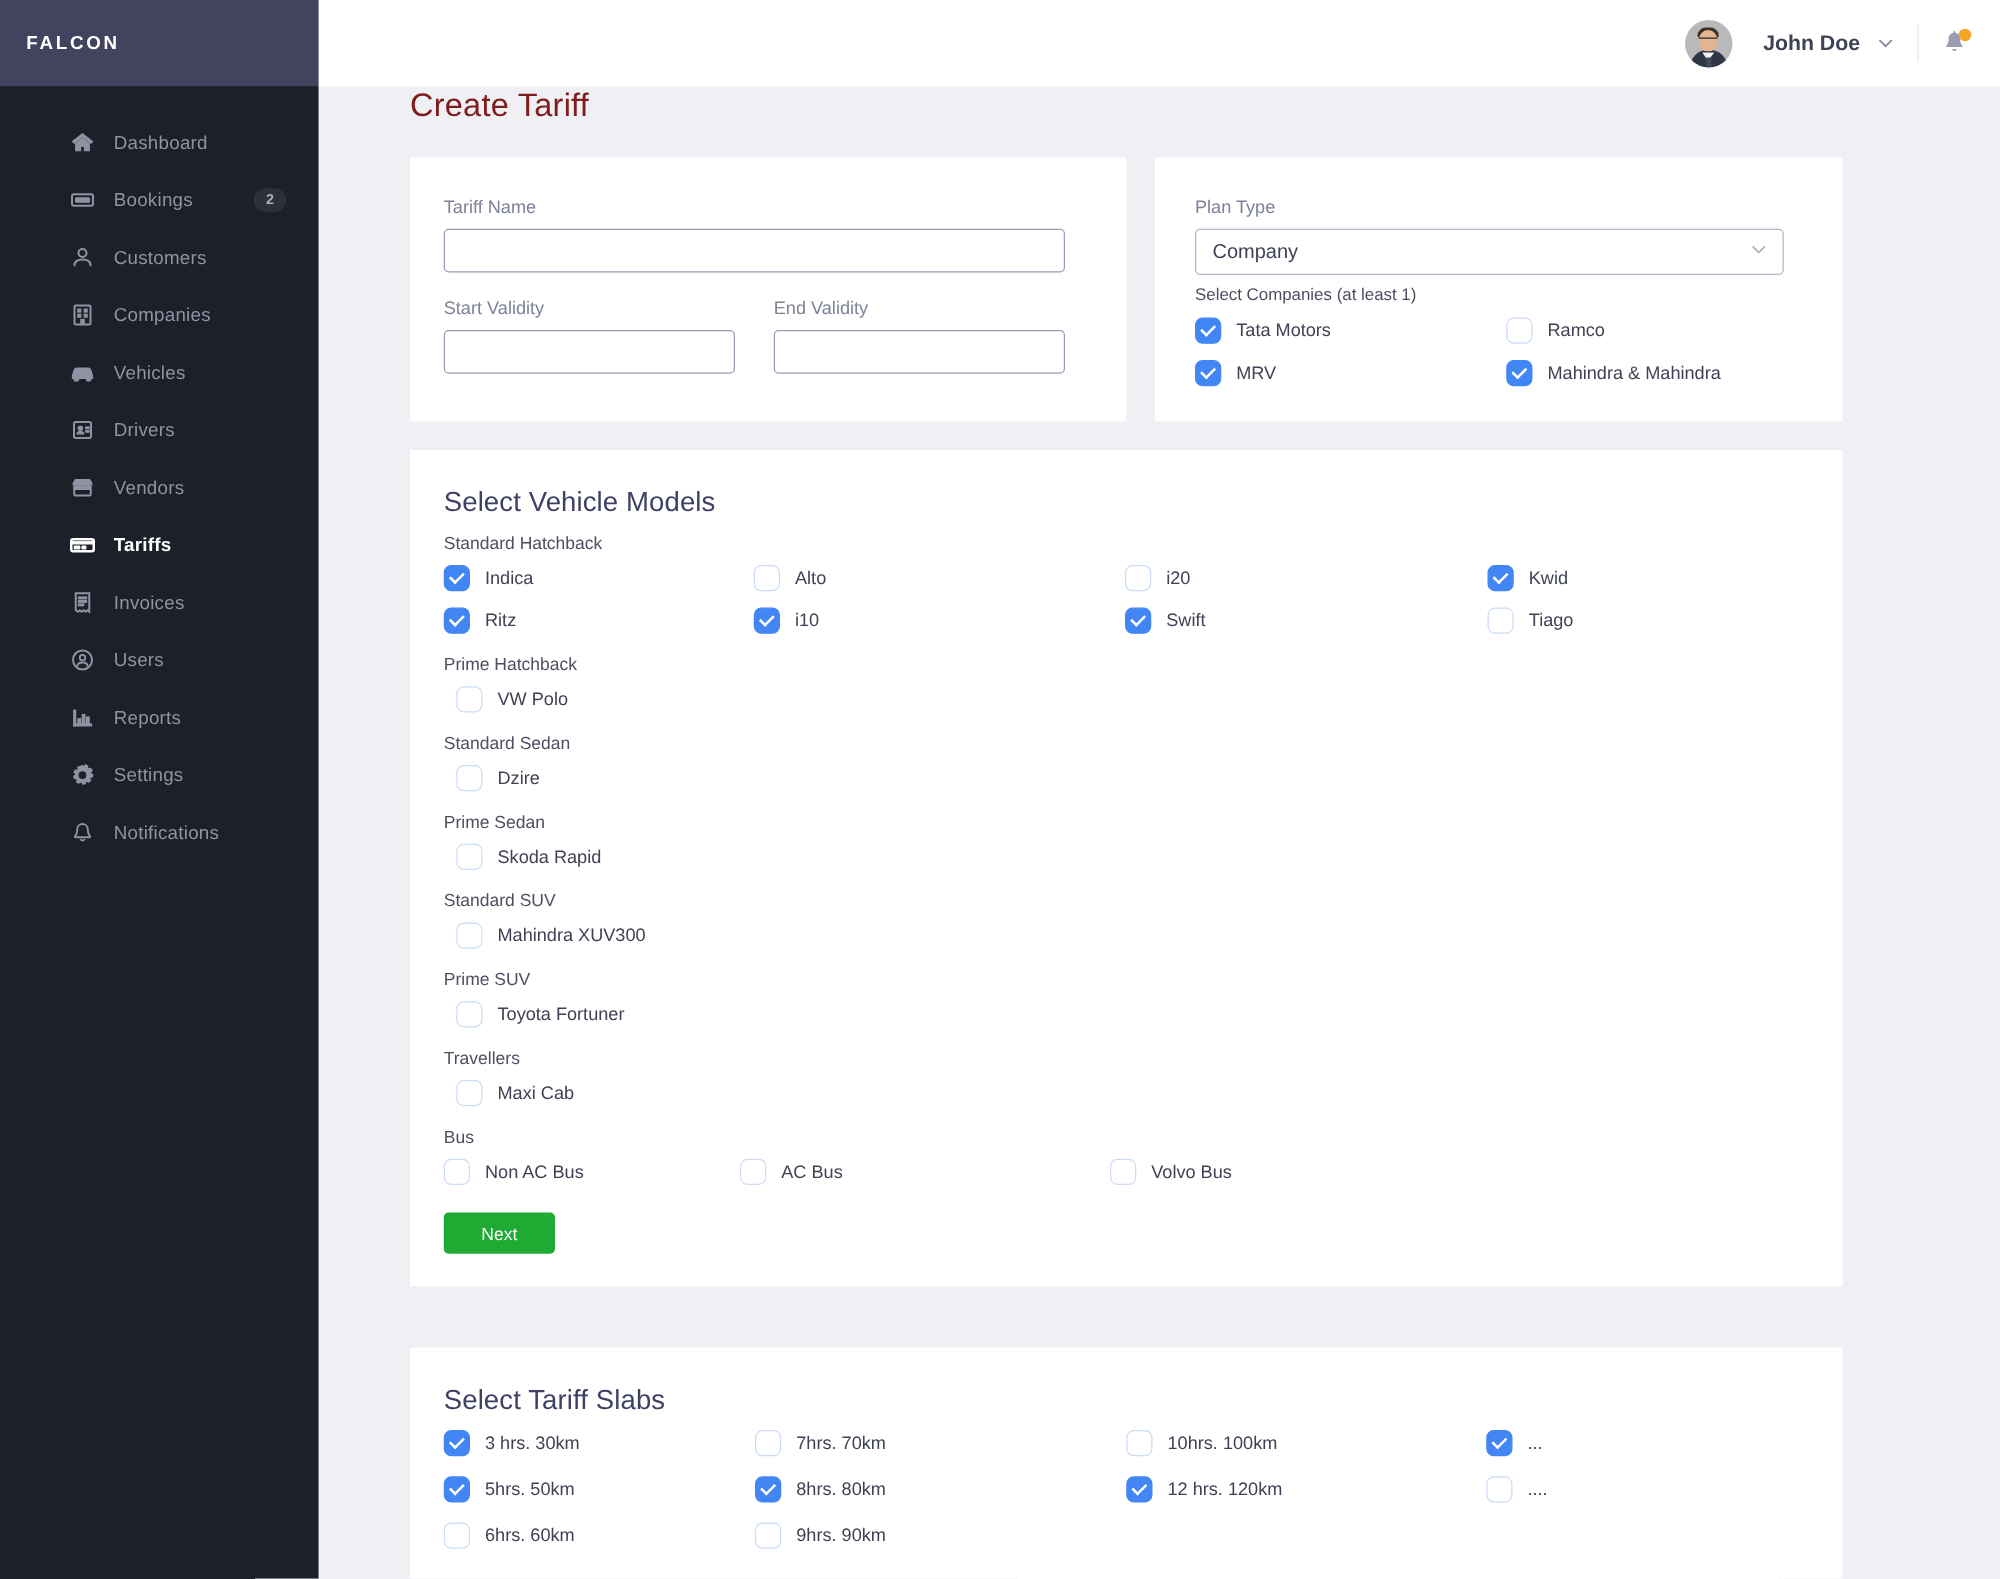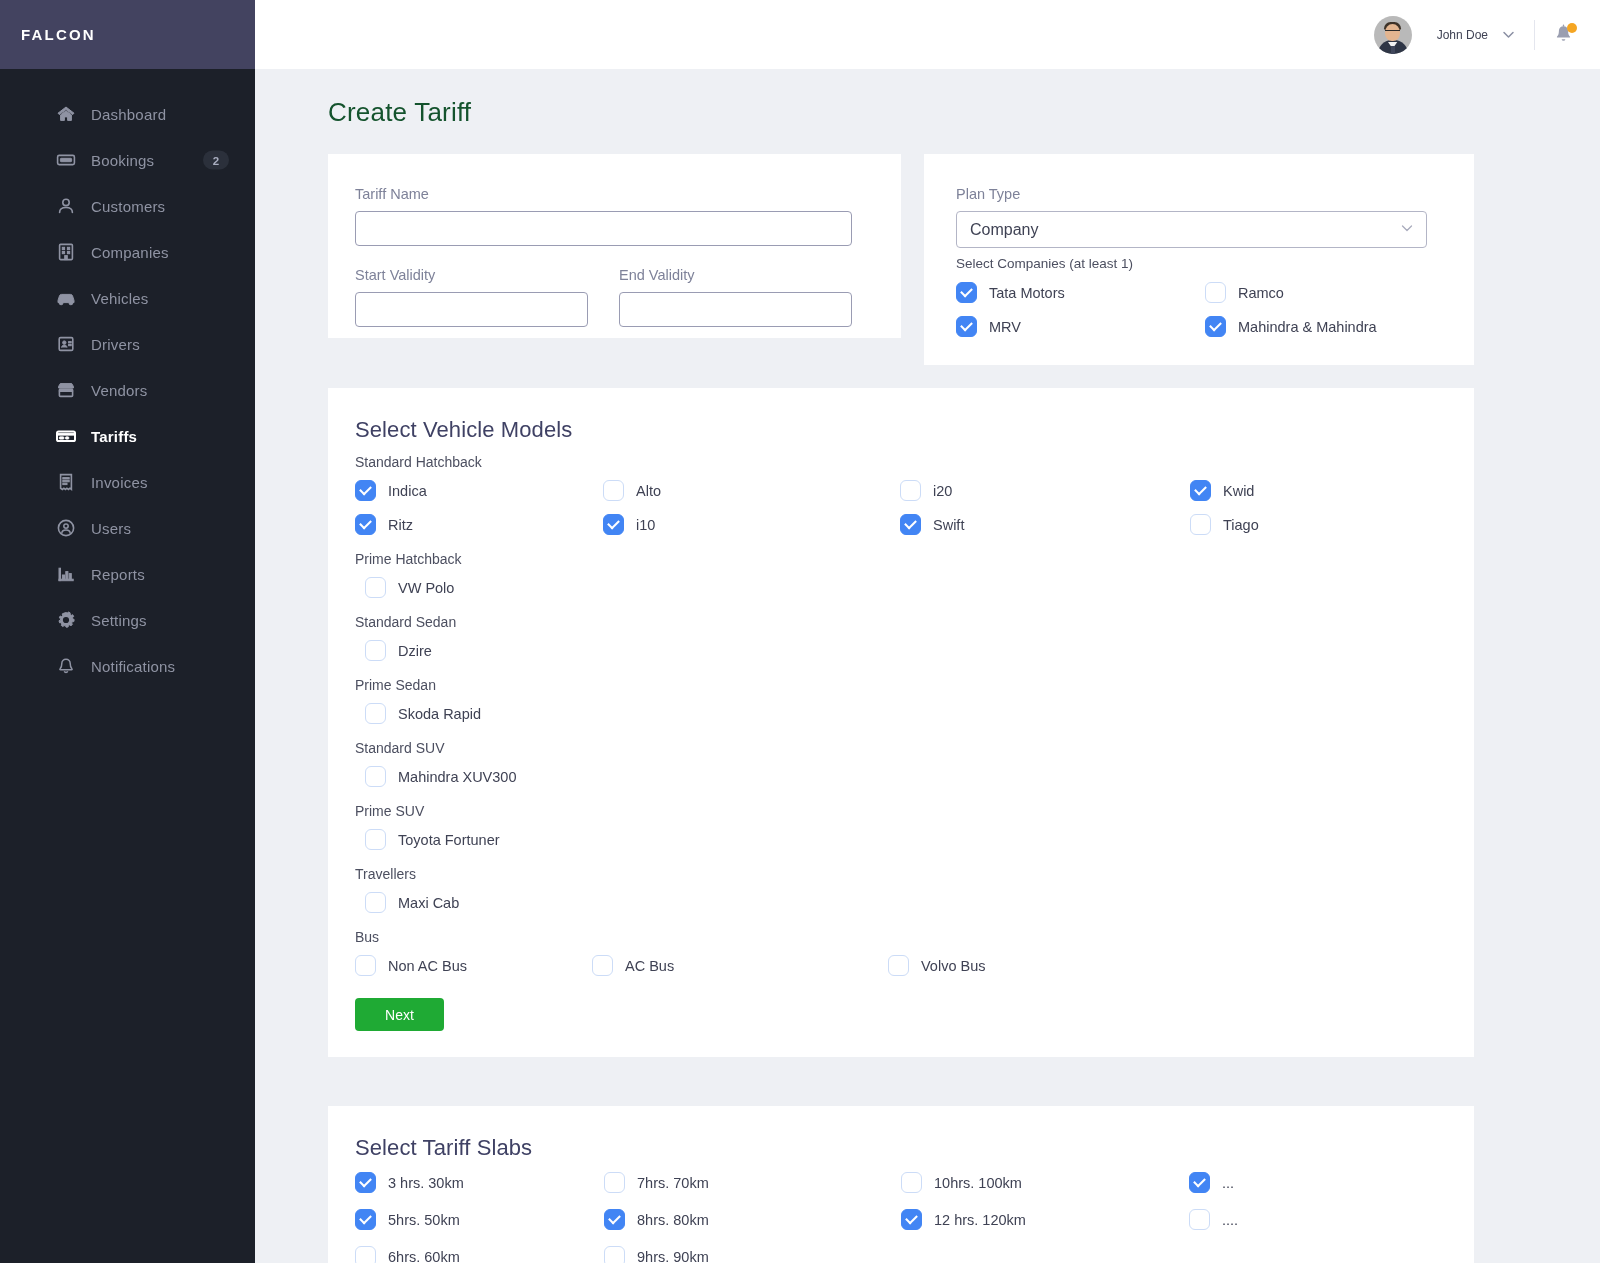--- a/index.html
+++ b/index.html
@@ -160,23 +160,24 @@
   }
   #avatar .tie {
     position: absolute;
     width: 4px; height: 8px;
     background: #41485c;
     left: 17px; bottom: 0;
   }
 
   #user-name {
     color: #3f4254;
-    font-size: 12px;
+    font-size: 17px;
     margin-left: 25px;
     white-space: nowrap;
+    font-weight: bold;
   }
   #user-chevron {
     margin-left: 13px;
     display: flex; align-items: center;
   }
   #topbar-divider {
     width: 1px;
     height: 30px;
     background: #e4e6ee;
     margin: 0 18px;
@@ -196,40 +197,39 @@
 
   
   #content {
     flex: 1 1 auto;
     padding: 0 126px 0 73px;
     overflow: hidden;
   }
 
   #page-title {
     font-size: 26px;
-    color: #14532d;
+    color: #7f1d1d;
     font-weight: normal;
-    margin-top: 28px;
     margin-bottom: 26px;
     letter-spacing: .2px;
   }
 
   .row-2col {
     display: flex;
     gap: 23px;
   }
 
   .card {
     background: #ffffff;
   }
 
   #card-tariff-info {
     flex: 0 0 573px;
     padding: 32px 49px 32px 27px;
-    height: 184px;
+    height: 211px;
   }
   #card-plan-type {
     flex: 1 1 auto;
     padding: 32px 47px 32px 32px;
     height: 211px;
   }
 
   .field-label {
     font-size: 14.5px;
     color: #7e8299;

